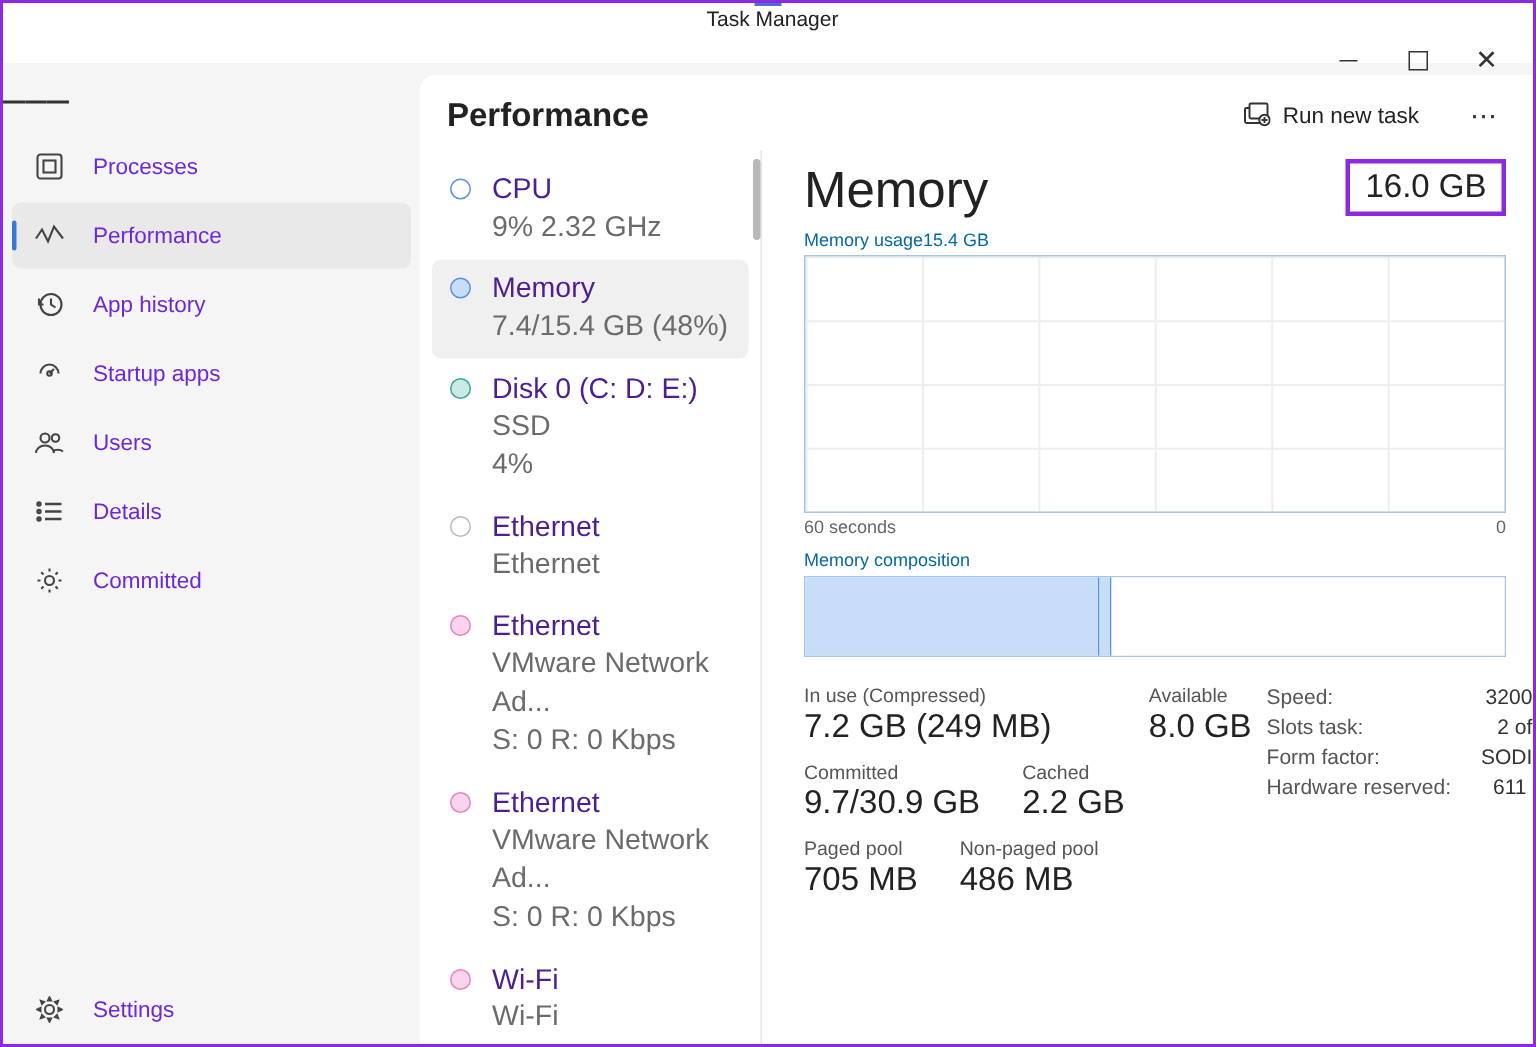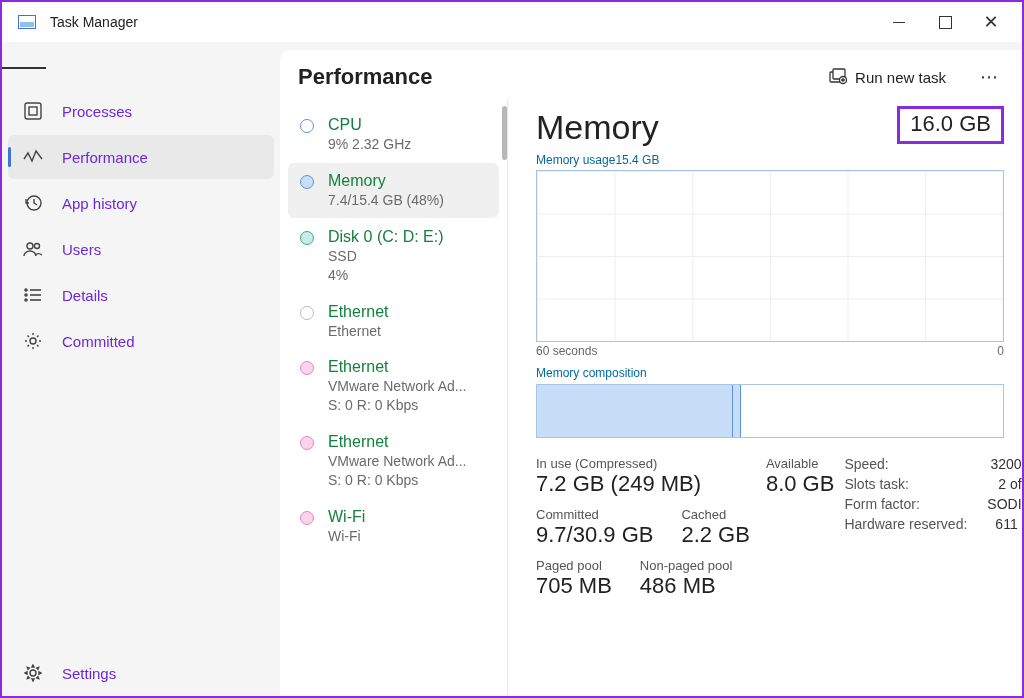--- a/index.html
+++ b/index.html
@@ -1,17 +1,17 @@
 <!DOCTYPE html>
 <html><head>
 <meta charset="utf-8">
 <style>
 * { box-sizing: border-box; margin: 0; padding: 0; font-family: "Segoe UI", Arial, sans-serif; }
 body { width: 1024px; height: 698px; overflow: hidden; border: 2px solid #8a2be2; background: #f5f5f5; position: relative; }
-.titlebar { display: flex; align-items: center; height: 40px; padding: 0 8px; background: #fff; }
+.titlebar { display: flex; align-items: center; height: 40px; padding: 0 8px; background: #fff; flex-direction: column; }
 .titlebar .app-icon { width: 18px; height: 14px; margin: 0 8px; border: 1px solid #4a6fd4; position: relative; }
 .titlebar .app-icon::after { content: ""; position: absolute; left: 1px; right: 1px; bottom: 1px; height: 5px; background: #8dc0ef; }
 .titlebar .title { font-size: 14px; color: #222; margin-left: 6px; }
 .win-controls { margin-left: auto; display: flex; }
 .win-controls div { width: 46px; height: 40px; display: flex; align-items: center; justify-content: center; font-size: 14px; color: #333; }
 .win-controls .min::before { content: ""; width: 12px; height: 1px; background: #333; display: block; }
 .win-controls .max::before { content: ""; width: 11px; height: 11px; border: 1px solid #333; display: block; }
 .win-controls .close { font-size: 18px; }
 
 .shell { display: flex; height: calc(100% - 40px); }
@@ -37,22 +37,22 @@
 .perf-list { width: 228px; border-right: 1px solid #e6e6e6; overflow-y: auto; padding: 6px 0 6px 4px; position: relative; }
 .perf-list::after { content: ""; position: absolute; right: 0; top: 6px; width: 5px; height: 54px; background: #b8b8b8; border-radius: 3px; }
 .perf-item { display: flex; padding: 8px 8px 8px 12px; cursor: pointer; border-radius: 6px; margin: 1px 8px 1px 4px; }
 .perf-item.selected { background: #f0f0f0; }
 .pind { width: 14px; height: 14px; border-radius: 50%; margin-top: 4px; margin-right: 14px; flex-shrink: 0; }
 .pind.blue { border: 1.5px solid #5b93e0; }
 .pind.blue.filled { background: #c8ddf7; }
 .pind.teal { border: 1.5px solid #3aa89a; background: #c9ebe6; }
 .pind.empty { border: 1.5px solid #bbb; }
 .pind.pink { border: 1.5px solid #e884c2; background: #f9d4ec; }
-.perf-item .pt-title { font-size: 16px; color: #15803d; line-height: 1.25; }
-.perf-item .pt-sub { font-size: 14px; color: #6b6b6b; line-height: 1.35; }
+.perf-item .pt-title { font-size: 19px; color: #4c1d95; line-height: 1.25; }
+.perf-item .pt-sub { font-size: 19px; color: #6b6b6b; line-height: 1.35; }
 
 .detail { flex: 1; padding: 8px 18px 0 28px; overflow: hidden; }
 .d-header { display: flex; align-items: flex-start; margin-bottom: 6px; }
 .d-header h2 { font-size: 34px; font-weight: 400; color: #222; }
 .d-header .total { margin-left: auto; font-size: 22px; color: #222; border: 3px solid #8a2be2; padding: 2px 10px 4px 10px; margin-top: -2px; }
 .sec-label { font-size: 12px; color: #0369a1; display: flex; justify-content: flex-start; margin-top: 2px; }
 .graph-usage { height: 172px; border: 1px solid #a8c5e6; margin-top: 3px; position: relative; background-image: linear-gradient(to right, #eee 1px, transparent 1px), linear-gradient(to bottom, #eee 1px, transparent 1px); background-size: 16.66% 25%; overflow: hidden; }
 .graph-usage svg { position: absolute; inset: 0; }
 .axis-lab { display: flex; justify-content: space-between; font-size: 12px; color: #666; margin-top: 2px; }
 .graph-comp { height: 54px; border: 1px solid #a8c5e6; margin-top: 4px; display: flex; }
@@ -109,20 +109,30 @@
     </div>
     <div class="nav-item">
       <span class="icon">
           <svg width="18" height="18" viewBox="0 0 18 18" fill="none" stroke="#444" stroke-width="1.4">
             <circle cx="10" cy="9" r="7"></circle>
             <path d="M10 5 V9 L13 11"></path>
             <path d="M2 5 L2 9 L5 9"></path>
           </svg>
         </span>
       <span>App history</span>
+    </div>
+    <div class="nav-item">
+      <span class="icon">
+          <svg width="18" height="18" viewBox="0 0 18 18" fill="none" stroke="#444" stroke-width="1.4">
+            <path d="M3 9 A6 6 0 1 1 15 9"></path>
+            <circle cx="9" cy="9" r="1.5"></circle>
+            <path d="M9 9 L12 6"></path>
+          </svg>
+        </span>
+      <span>Startup apps</span>
     </div>
     <div class="nav-item">
       <span class="icon">
           <svg width="20" height="16" viewBox="0 0 20 16" fill="none" stroke="#444" stroke-width="1.4">
             <circle cx="7" cy="5" r="3"></circle>
             <path d="M1 15 A6 5 0 0 1 13 15"></path>
             <circle cx="14" cy="5" r="2.5"></circle>
             <path d="M12 14 A5 4 0 0 1 19 14"></path>
           </svg>
         </span>

